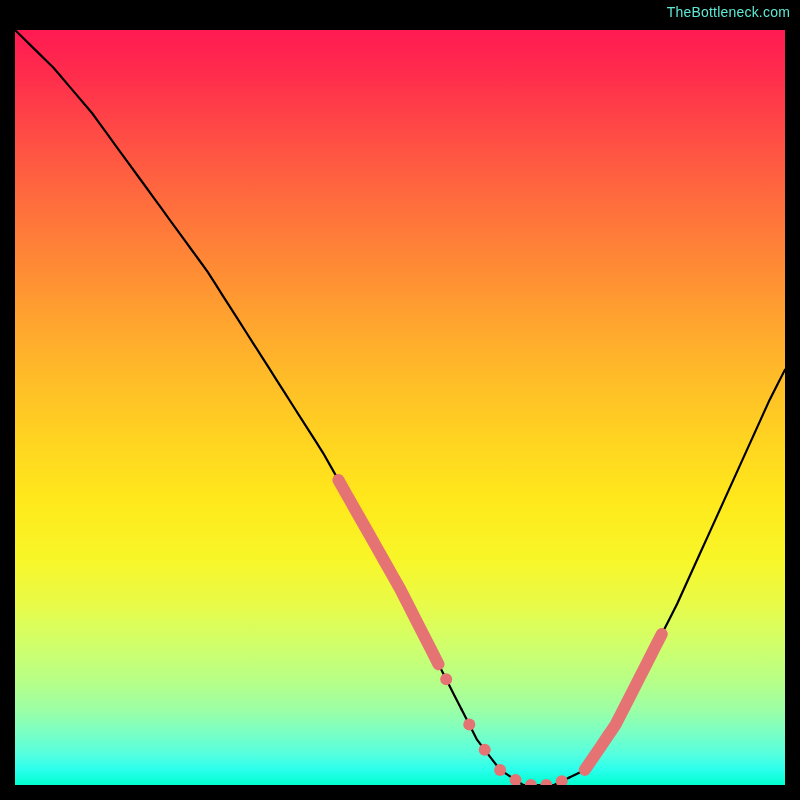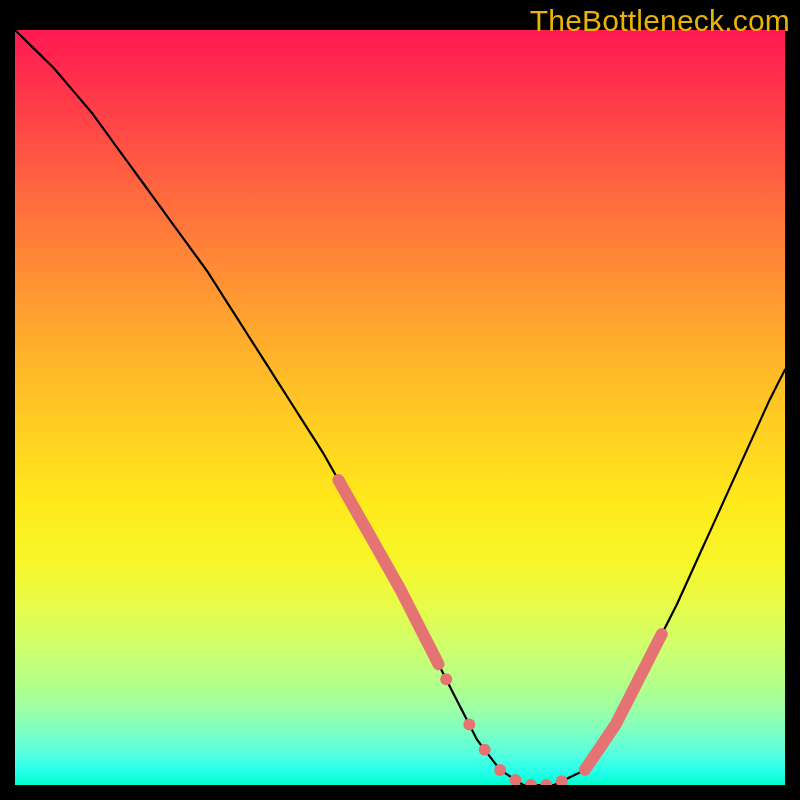--- a/index.html
+++ b/index.html
@@ -8,23 +8,23 @@
     position: relative;
     width: 800px;
     height: 800px;
     background: #000;
   }
   .watermark {
     position: absolute;
     top: 4px;
     right: 10px;
     font-family: Arial, Helvetica, sans-serif;
-    font-size: 30px;
+    font-size: 14px;
     font-weight: 500;
-    color: #eab308;
+    color: #5eead4;
     letter-spacing: 0.2px;
     z-index: 10;
   }
   .plot-area {
     position: absolute;
     left: 15px;
     top: 30px;
     width: 770px;
     height: 755px;
     overflow: hidden;

